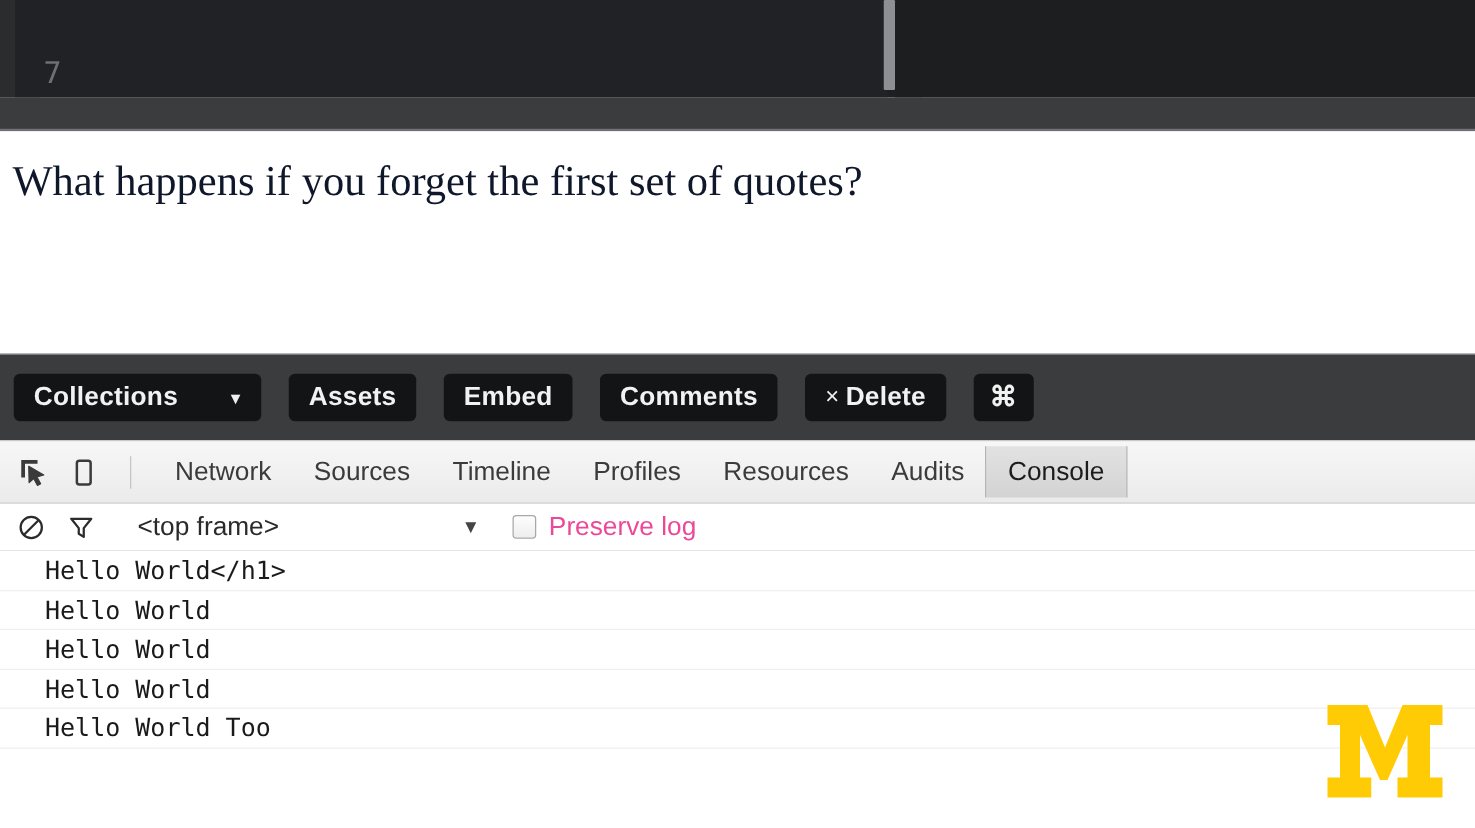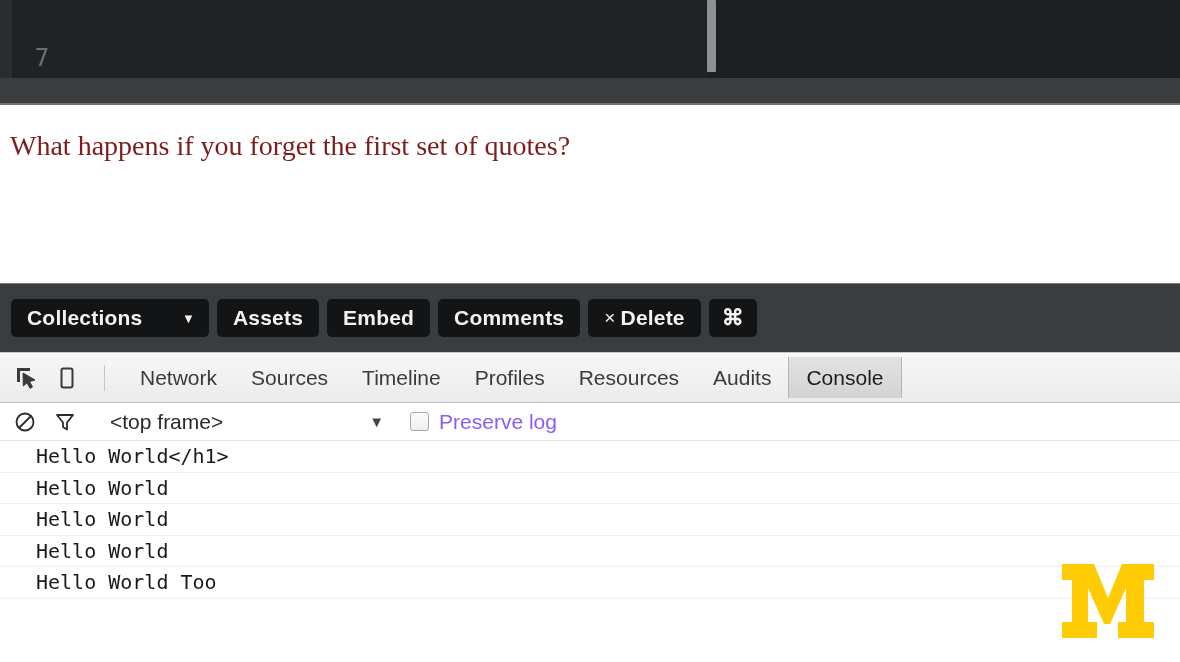--- a/index.html
+++ b/index.html
@@ -102,38 +102,38 @@
   .prose {
     position: absolute;
     top: 105px; left: 0;
     width: 1180px;
     height: 178px;
     background: #ffffff;
     padding: 24px 0 0 10px;
   }
   .prose p {
     font-family: "Liberation Serif", "DejaVu Serif", serif;
-    font-size: 28px;
+    font-size: 34px;
     line-height: 33px;
-    color: #7f1d1d;
+    color: #0f172a;
     white-space: pre;
   }
 
   
   .apptoolbar {
     position: absolute;
     top: 283px; left: 0;
     width: 1180px;
     height: 69px;
     background: #3b3c3e;
     border-top: 1px solid #7a7c7f;
     display: flex;
     align-items: center;
     padding-left: 11px;
-    gap: 8px;
+    gap: 22px;
   }
   .tb-btn {
     background: #131415;
     color: #f2f2f2;
     border: none;
     border-radius: 5px;
     height: 38px;
     padding: 0 16px;
     font-family: "Liberation Sans", sans-serif;
     font-size: 21px;
@@ -246,21 +246,21 @@
   .cf-check {
     width: 19px; height: 19px;
     border: 1px solid #a8a8a8;
     border-radius: 3px;
     background: linear-gradient(#fdfdfd, #eeeeee);
     margin-left: 26px;
     cursor: pointer;
   }
   .cf-checklabel {
     font-size: 21px;
-    color: #8b5cf6;
+    color: #ec4899;
     margin-left: 10px;
     cursor: pointer;
   }
 
   
   .console-log {
     position: absolute;
     top: 441px; left: 0;
     width: 1180px;
     height: 221px;

